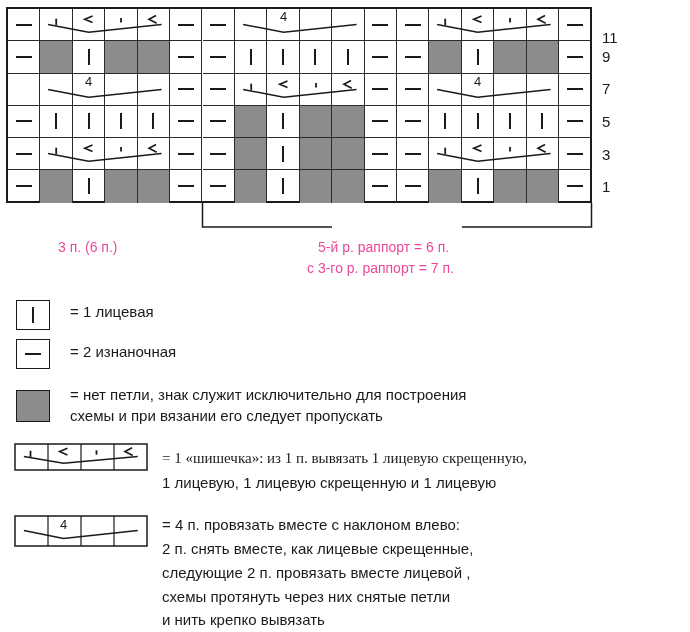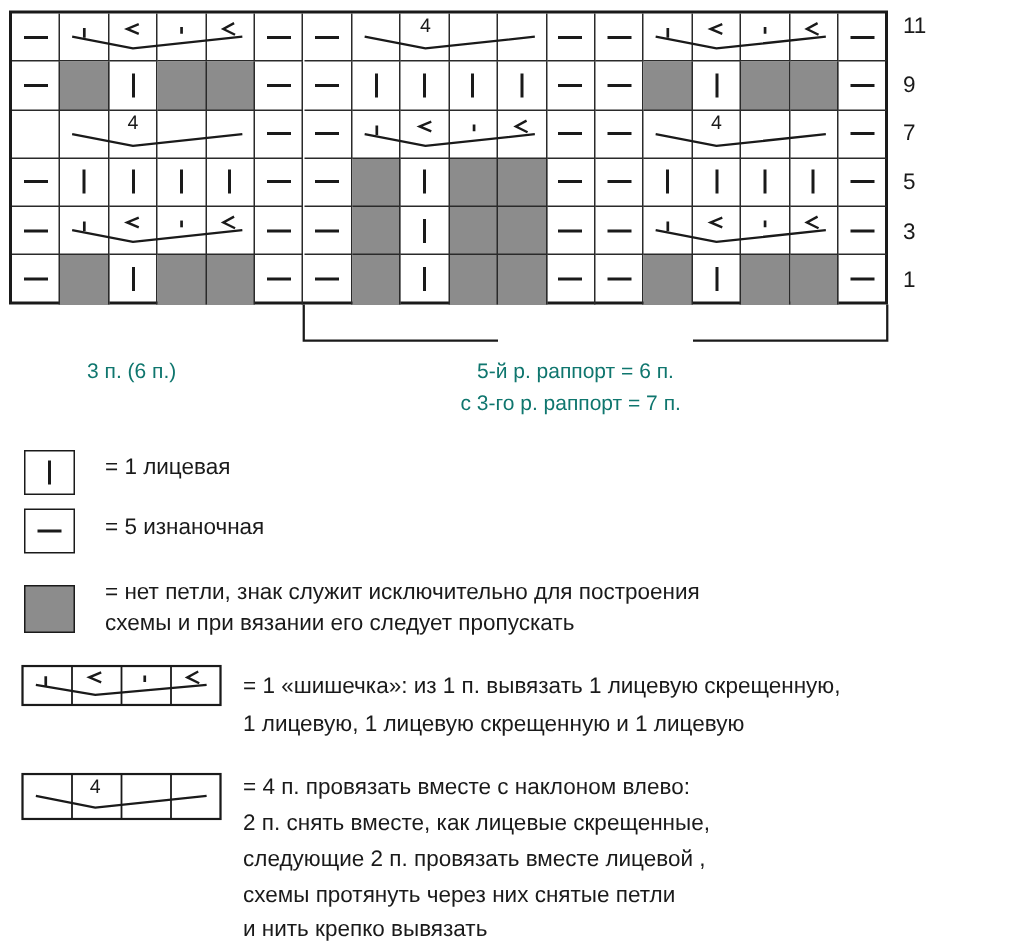--- a/index.html
+++ b/index.html
@@ -9,21 +9,21 @@
   #chart { position:absolute; left:6px; top:7px; width:586px; height:196px;
            border:2.5px solid #1a1a1a; box-sizing:border-box; }
   .cell { position:absolute; box-sizing:border-box; border-right:1.3px solid #2a2a2a;
           border-bottom:1.3px solid #2a2a2a; display:flex; align-items:center;
           justify-content:center; font-size:20px; }
   .cell.gray { background:#8c8c8c; }
   .sym-knit { width:2px; height:16px; background:#1a1a1a; }
   .sym-purl { width:16px; height:2px; background:#1a1a1a; }
   .overlay { position:absolute; pointer-events:none; }
   .rownum { position:absolute; left:602px; font-size:15px; color:#1a1a1a; }
-  .note { font-size:14px; color:#0f766e; position:absolute; line-height:20px; }
+  .note { font-size:14px; color:#ec4899; position:absolute; line-height:20px; }
   .leg-text { position:absolute; font-size:15px; line-height:24px; color:#1a1a1a; }
   .leg-box { position:absolute; box-sizing:border-box; border:1.5px solid #1a1a1a;
              display:flex; align-items:center; justify-content:center; }
 </style>
 </head>
 <body>
 
 <div id="chart">
     <div class="cell" style="left: 0px; top: 0px; width: 32.4167px; height: 32.25px;">
       <span class="sym-purl"></span>
@@ -283,21 +283,21 @@
     <div class="cell" style="left: 453.833px; top: 161.25px; width: 32.4167px; height: 32.25px; border-bottom: none;">
       <span class="sym-knit"></span>
     </div>
     <div class="cell gray" style="left: 486.25px; top: 161.25px; width: 32.4167px; height: 32.25px; border-bottom: none;"></div>
     <div class="cell gray" style="left: 518.667px; top: 161.25px; width: 32.4167px; height: 32.25px; border-bottom: none;"></div>
     <div class="cell" style="left: 551.083px; top: 161.25px; width: 32.4167px; height: 32.25px; border-right: none; border-bottom: none;">
       <span class="sym-purl"></span>
     </div>
   </div>
 <div id="rownums">
-    <div class="rownum" style="top: 9px;">11</div>
+    <div class="rownum" style="top: 29px;">11</div>
     <div class="rownum" style="top: 47.6667px;">9</div>
     <div class="rownum" style="top: 80.3333px;">7</div>
     <div class="rownum" style="top: 113px;">5</div>
     <div class="rownum" style="top: 145.667px;">3</div>
     <div class="rownum" style="top: 178.333px;">1</div>
   </div>
 
 <svg class="abs" style="left:0;top:0" width="690" height="240">
   <path d="M202.5 203 V227 H332" stroke="#1a1a1a" stroke-width="1.5" fill="none"></path>
   <path d="M462 227 H591.5 V203" stroke="#1a1a1a" stroke-width="1.5" fill="none"></path>
@@ -308,38 +308,38 @@
 <div class="note" style="left:307px;top:258px;">с 3-го р. раппорт = 7 п.</div>
 
 <div class="leg-box" style="left:16px;top:300px;width:34px;height:30px;">
   <span class="sym-knit"></span>
 </div>
 <div class="leg-text" style="left:70px;top:300px;">= 1 лицевая</div>
 
 <div class="leg-box" style="left:16px;top:339px;width:34px;height:30px;">
   <span class="sym-purl"></span>
 </div>
-<div class="leg-text" style="left:70px;top:340px;">= 5 изнаночная</div>
+<div class="leg-text" style="left:70px;top:340px;">= 2 изнаночная</div>
 
 <div class="leg-box" style="left:16px;top:390px;width:34px;height:32px;background:#8c8c8c;"></div>
 <div class="leg-text" style="left:70px;top:383px;">= нет петли, знак служит исключительно для построения</div>
 <div class="leg-text" style="left:70px;top:404px;">схемы и при вязании его следует пропускать</div>
 
 <div id="leg-bobble" class="abs" style="left:14px;top:443px;width:132px;height:26px;"><svg width="134" height="28">
       <rect x="1" y="1" width="132" height="26" fill="#fff" stroke="#1a1a1a" stroke-width="1.5"></rect>
       <line x1="34" y1="1" x2="34" y2="27" stroke="#1a1a1a" stroke-width="1.2"></line>
       <line x1="67" y1="1" x2="67" y2="27" stroke="#1a1a1a" stroke-width="1.2"></line>
       <line x1="100" y1="1" x2="100" y2="27" stroke="#1a1a1a" stroke-width="1.2"></line>
       <path d="M9.9 13.52 L49.5 20.28 L123.75 13.52" stroke="#1a1a1a" stroke-width="1.5" fill="none"></path>
       <line x1="16.5" y1="7.8" x2="16.5" y2="14.3" stroke="#1a1a1a" stroke-width="1.8"></line>
       <path d="M53.46 5.2 L45.54 8.58 L53.46 11.96" stroke="#1a1a1a" stroke-width="1.6" fill="none"></path>
       <line x1="82.5" y1="7.280000000000001" x2="82.5" y2="11.700000000000001" stroke="#1a1a1a" stroke-width="1.8"></line>
       <path d="M118.14 4.68 L110.88 8.58 L118.8 12.48" stroke="#1a1a1a" stroke-width="1.6" fill="none"></path>
     </svg></div>
-<div class="leg-text" style="left:162px;top:446px;">= 1 «шишечка»: из 1 п. вывязать 1 лицевую скрещенную,</div>
+<div class="leg-text" style="left:162px;top:446px;font-family:Liberation Serif, serif;">= 1 «шишечка»: из 1 п. вывязать 1 лицевую скрещенную,</div>
 <div class="leg-text" style="left:162px;top:471px;">1 лицевую, 1 лицевую скрещенную и 1 лицевую</div>
 
 <div id="leg-dec" class="abs" style="left:14px;top:515px;width:132px;height:30px;"><svg width="134" height="32">
       <rect x="1" y="1" width="132" height="30" fill="#fff" stroke="#1a1a1a" stroke-width="1.5"></rect>
       <line x1="34" y1="1" x2="34" y2="31" stroke="#1a1a1a" stroke-width="1.2"></line>
       <line x1="67" y1="1" x2="67" y2="31" stroke="#1a1a1a" stroke-width="1.2"></line>
       <line x1="100" y1="1" x2="100" y2="31" stroke="#1a1a1a" stroke-width="1.2"></line>
       <path d="M9.9 15.600000000000001 L49.5 23.400000000000002 L123.75 15.600000000000001" stroke="#1a1a1a" stroke-width="1.5" fill="none"></path>
       <text x="49.5" y="13.5" font-size="13" text-anchor="middle" fill="#1a1a1a" font-family="Liberation Sans, sans-serif">4</text>
     </svg></div>

